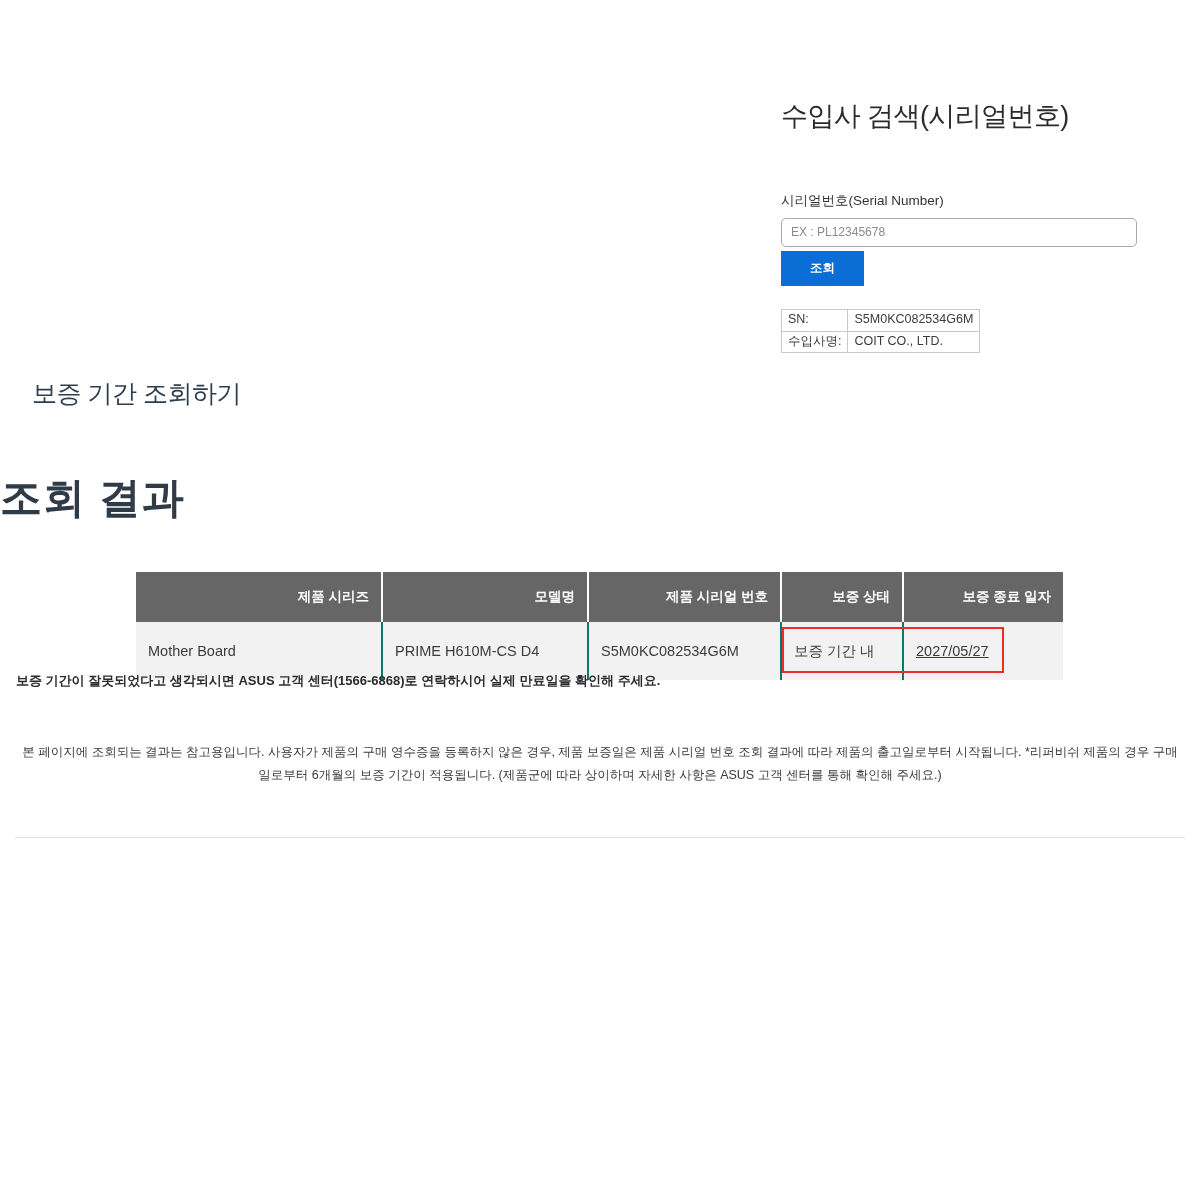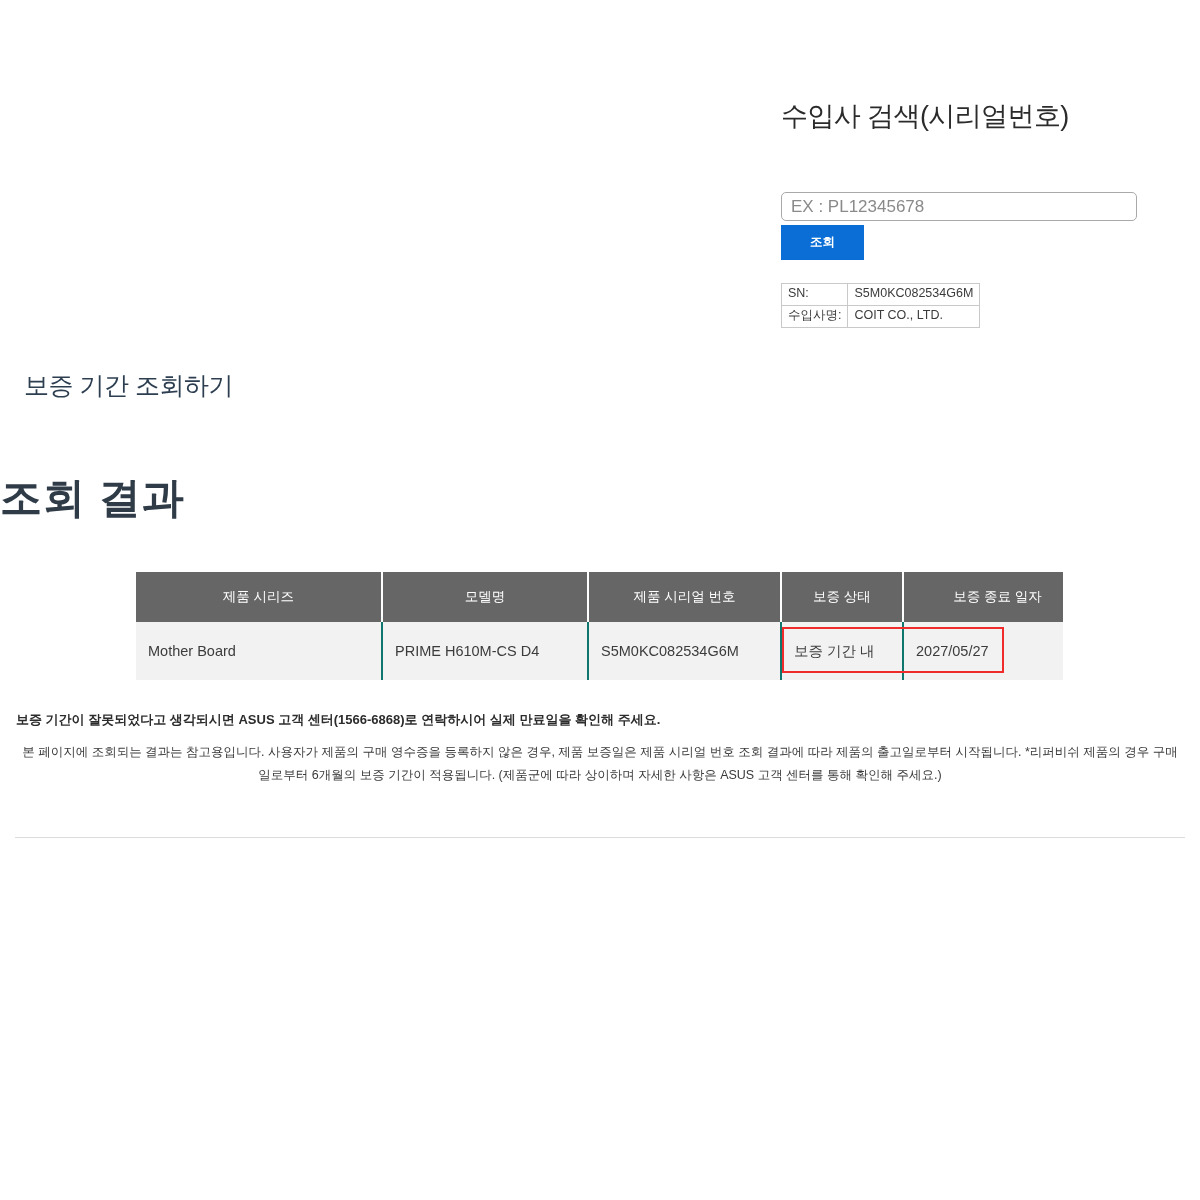--- a/index.html
+++ b/index.html
@@ -45,21 +45,21 @@
     line-height: 1.3;
   }
 
   .serial-input {
     display: block;
     width: 356px;
     height: 29px;
     border: 1px solid #a9a9a9;
     border-radius: 5px;
     padding: 2px 9px;
-    font-size: 17px;
+    font-size: 12px;
     font-family: "Liberation Sans", "DejaVu Sans", sans-serif;
     color: #333333;
     background: #ffffff;
     outline: none;
   }
   .serial-input::placeholder { color: #8a8a8a; opacity: 1; }
 
   .search-button {
     margin-top: 4px;
     width: 83px;
@@ -95,21 +95,21 @@
 
   
   .warranty-heading {
     position: absolute;
     left: 16px;
     top: 362px;
     font-size: 25px;
     font-weight: 400;
     color: #2c3e50;
     letter-spacing: -0.5px;
-    margin: 8px;
+    margin: 16px;
     line-height: 1.2;
     white-space: nowrap;
   }
 
   
   .result-title {
     position: absolute;
     left: 0;
     top: 472px;
     width: 1200px;
@@ -127,57 +127,57 @@
     left: 136px;
     top: 572px;
     width: 927px;
     border-collapse: collapse;
     table-layout: fixed;
   }
   .result-table th {
     background: #666666;
     color: #ffffff;
     font-size: 13.5px;
-    font-weight: 400;
-    text-align: center;
+    font-weight: 700;
+    text-align: right;
     padding: 0 12px;
     height: 50px;
     border-right: 2px solid #ffffff;
     vertical-align: middle;
     white-space: nowrap;
   }
   .result-table th:last-child { border-right: none; padding-left: 40px; }
   .result-table td {
     background: #f2f2f2;
     color: #3c3c3c;
     font-size: 14.5px;
     padding: 0 12px;
     height: 58px;
     border-right: 2px solid #0f766e;
     vertical-align: middle;
     white-space: nowrap;
   }
-  .result-table td:last-child { border-right: none; }
+  .result-table td:last-child { border-right: none; text-decoration: underline; }
 
   
   .red-box {
     position: absolute;
     left: 782px;
     top: 627px;
     width: 222px;
     height: 46px;
     border: 2px solid #ef2b2b;
     pointer-events: none;
   }
 
   
   .note-bold {
     position: absolute;
     left: 16px;
-    top: 711px;
+    top: 672px;
     font-size: 13px;
     font-weight: 700;
     color: #2c2c2c;
     line-height: 1.45;
     white-space: nowrap;
   }
 
   .note-body {
     position: absolute;
     left: 16px;
@@ -199,20 +199,21 @@
   }
 </style>
 </head>
 <body>
 
 <div id="page">
 
   <div class="importer-panel">
     <h2 class="importer-title">수입사 검색(시리얼번호)</h2>
 
+    <div class="field-label">시리얼번호(Serial Number)</div>
 
     <input class="serial-input" type="text" placeholder="EX : PL12345678" style="">
 
     <button class="search-button">조회</button>
 
     <table class="sn-table">
       <tbody>
         <tr>
           <td class="sn-key">SN:</td>
           <td class="sn-val">S5M0KC082534G6M</td>

